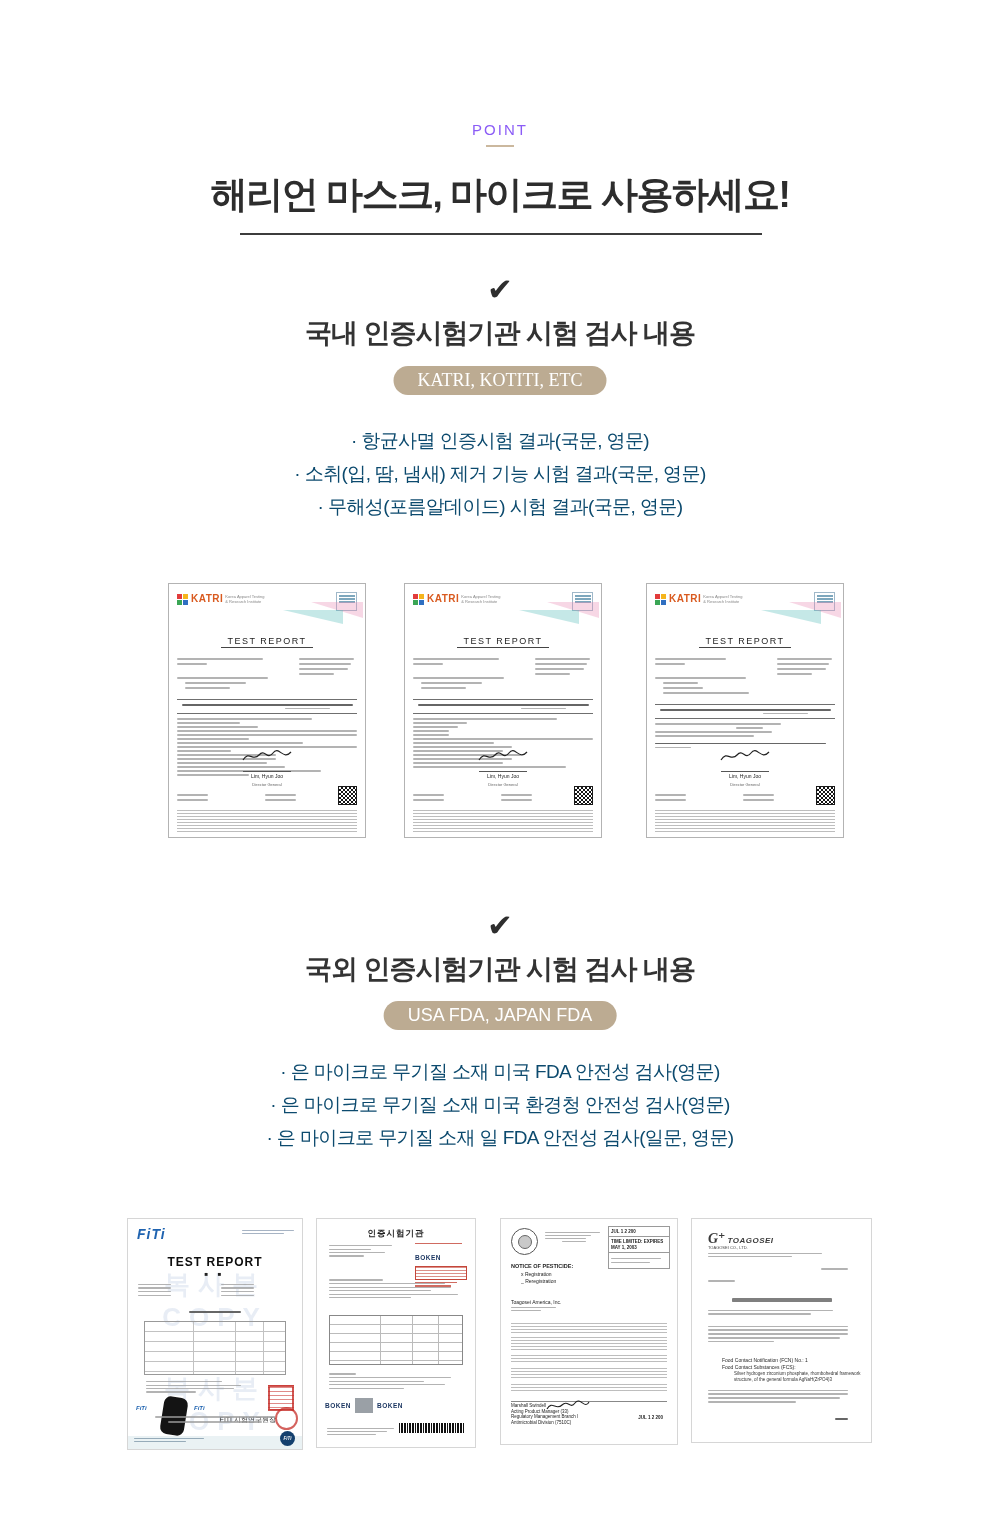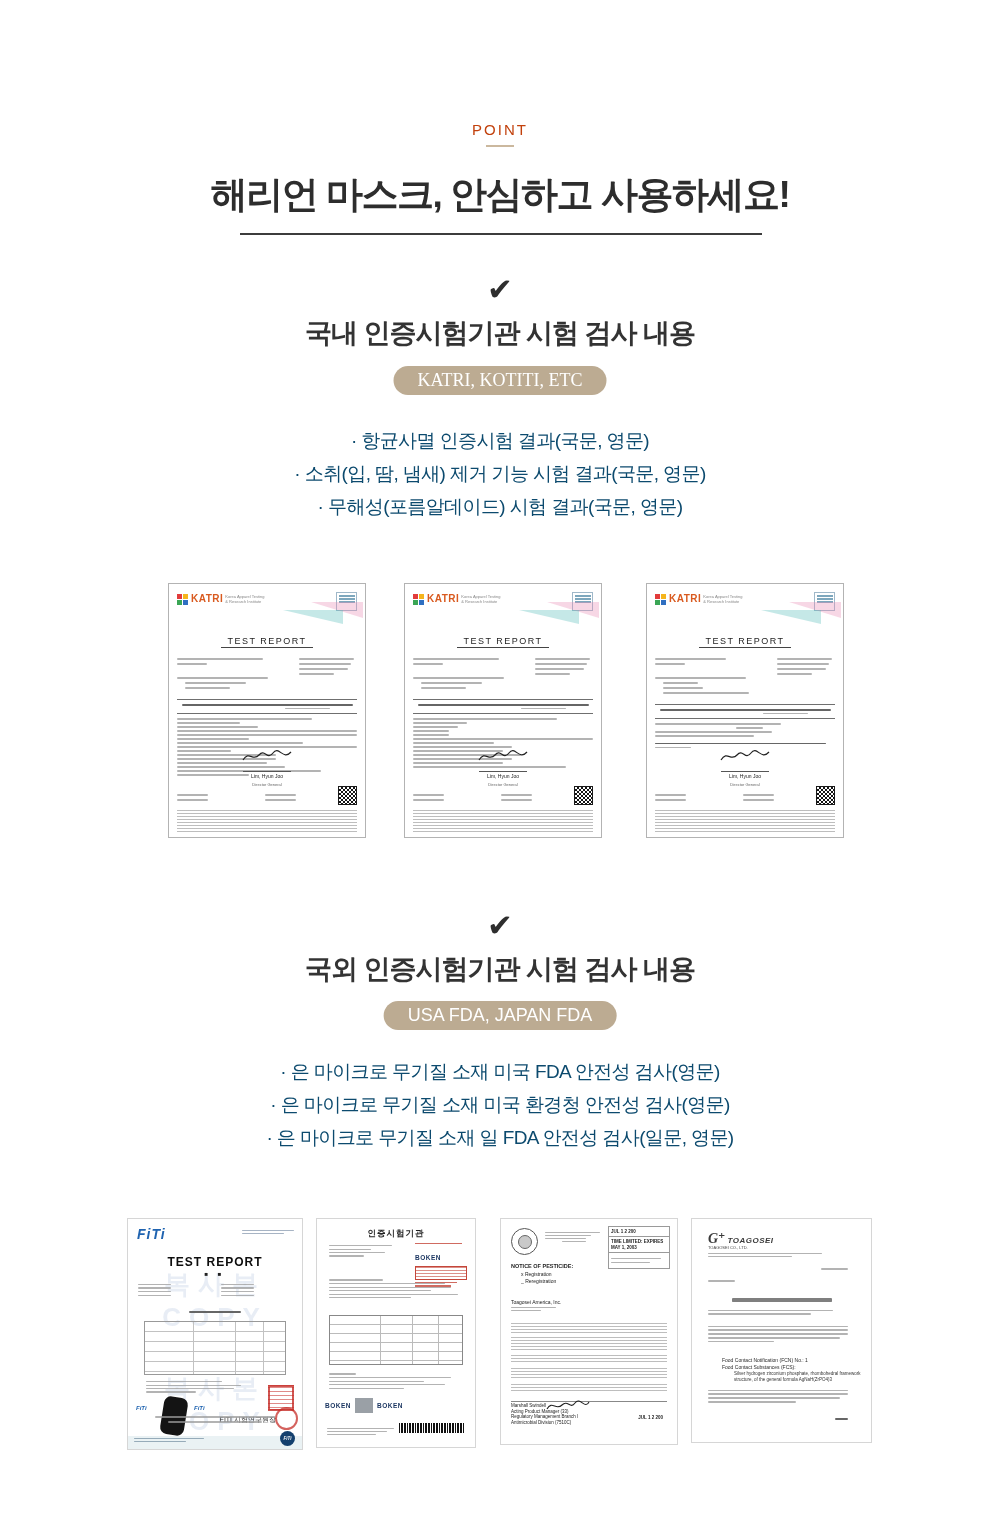--- a/index.html
+++ b/index.html
@@ -2,21 +2,21 @@
 <html><head>
 <meta charset="utf-8">
 <style>
   html,body{margin:0;padding:0;background:#fff;}
   .page{position:relative;width:1000px;height:1528px;background:#fff;overflow:hidden;
         font-family:"Liberation Sans","DejaVu Sans",sans-serif;color:#333;}
   .abs{position:absolute;}
   .centered{left:0;width:100%;text-align:center;}
 
   
-  .point-label{top:121px;font-size:15px;letter-spacing:2px;color:#c2410c;}
+  .point-label{top:121px;font-size:15px;letter-spacing:2px;color:#8b5cf6;}
   .point-underline{top:145px;left:50%;transform:translateX(-50%);width:28px;height:2px;background:#cbb89e;}
   .main-title{top:170px;font-size:37px;font-weight:700;color:#2d2d2d;letter-spacing:-1.5px;}
   .title-underline{top:233px;left:240px;width:522px;height:2px;background:#3c3c3c;}
 
   .check{font-size:31px;font-weight:700;color:#2e2e2e;line-height:1;}
   .check1{top:274px;}
   .check2{top:910px;}
 
   .section-heading{font-size:27px;font-weight:700;color:#333;letter-spacing:-1px;}
   .heading1{top:315px;}
@@ -185,21 +185,21 @@
   .t-b3{top:168px;}
   .t-close{position:absolute;top:196px;right:22px;width:14px;}
 </style>
 </head>
 <body>
 
 <div class="page">
 
   <div class="abs centered point-label">POINT</div>
   <div class="abs point-underline"></div>
-  <div class="abs centered main-title">해리언 마스크, 안심하고 사용하세요!</div>
+  <div class="abs centered main-title">해리언 마스크, 마이크로 사용하세요!</div>
   <div class="abs title-underline"></div>
 
   <div class="abs centered check check1">✔</div>
   <div class="abs centered section-heading heading1">국내 인증시험기관 시험 검사 내용</div>
   <div class="abs badge badge1">KATRI, KOTITI, ETC</div>
   <div class="abs centered bullets bullets1">
     <div>· 항균사멸 인증시험 결과(국문, 영문)</div>
     <div>· 소취(입, 땀, 냄새) 제거 기능 시험 결과(국문, 영문)</div>
     <div>· 무해성(포름알데이드) 시험 결과(국문, 영문)</div>
   </div>

